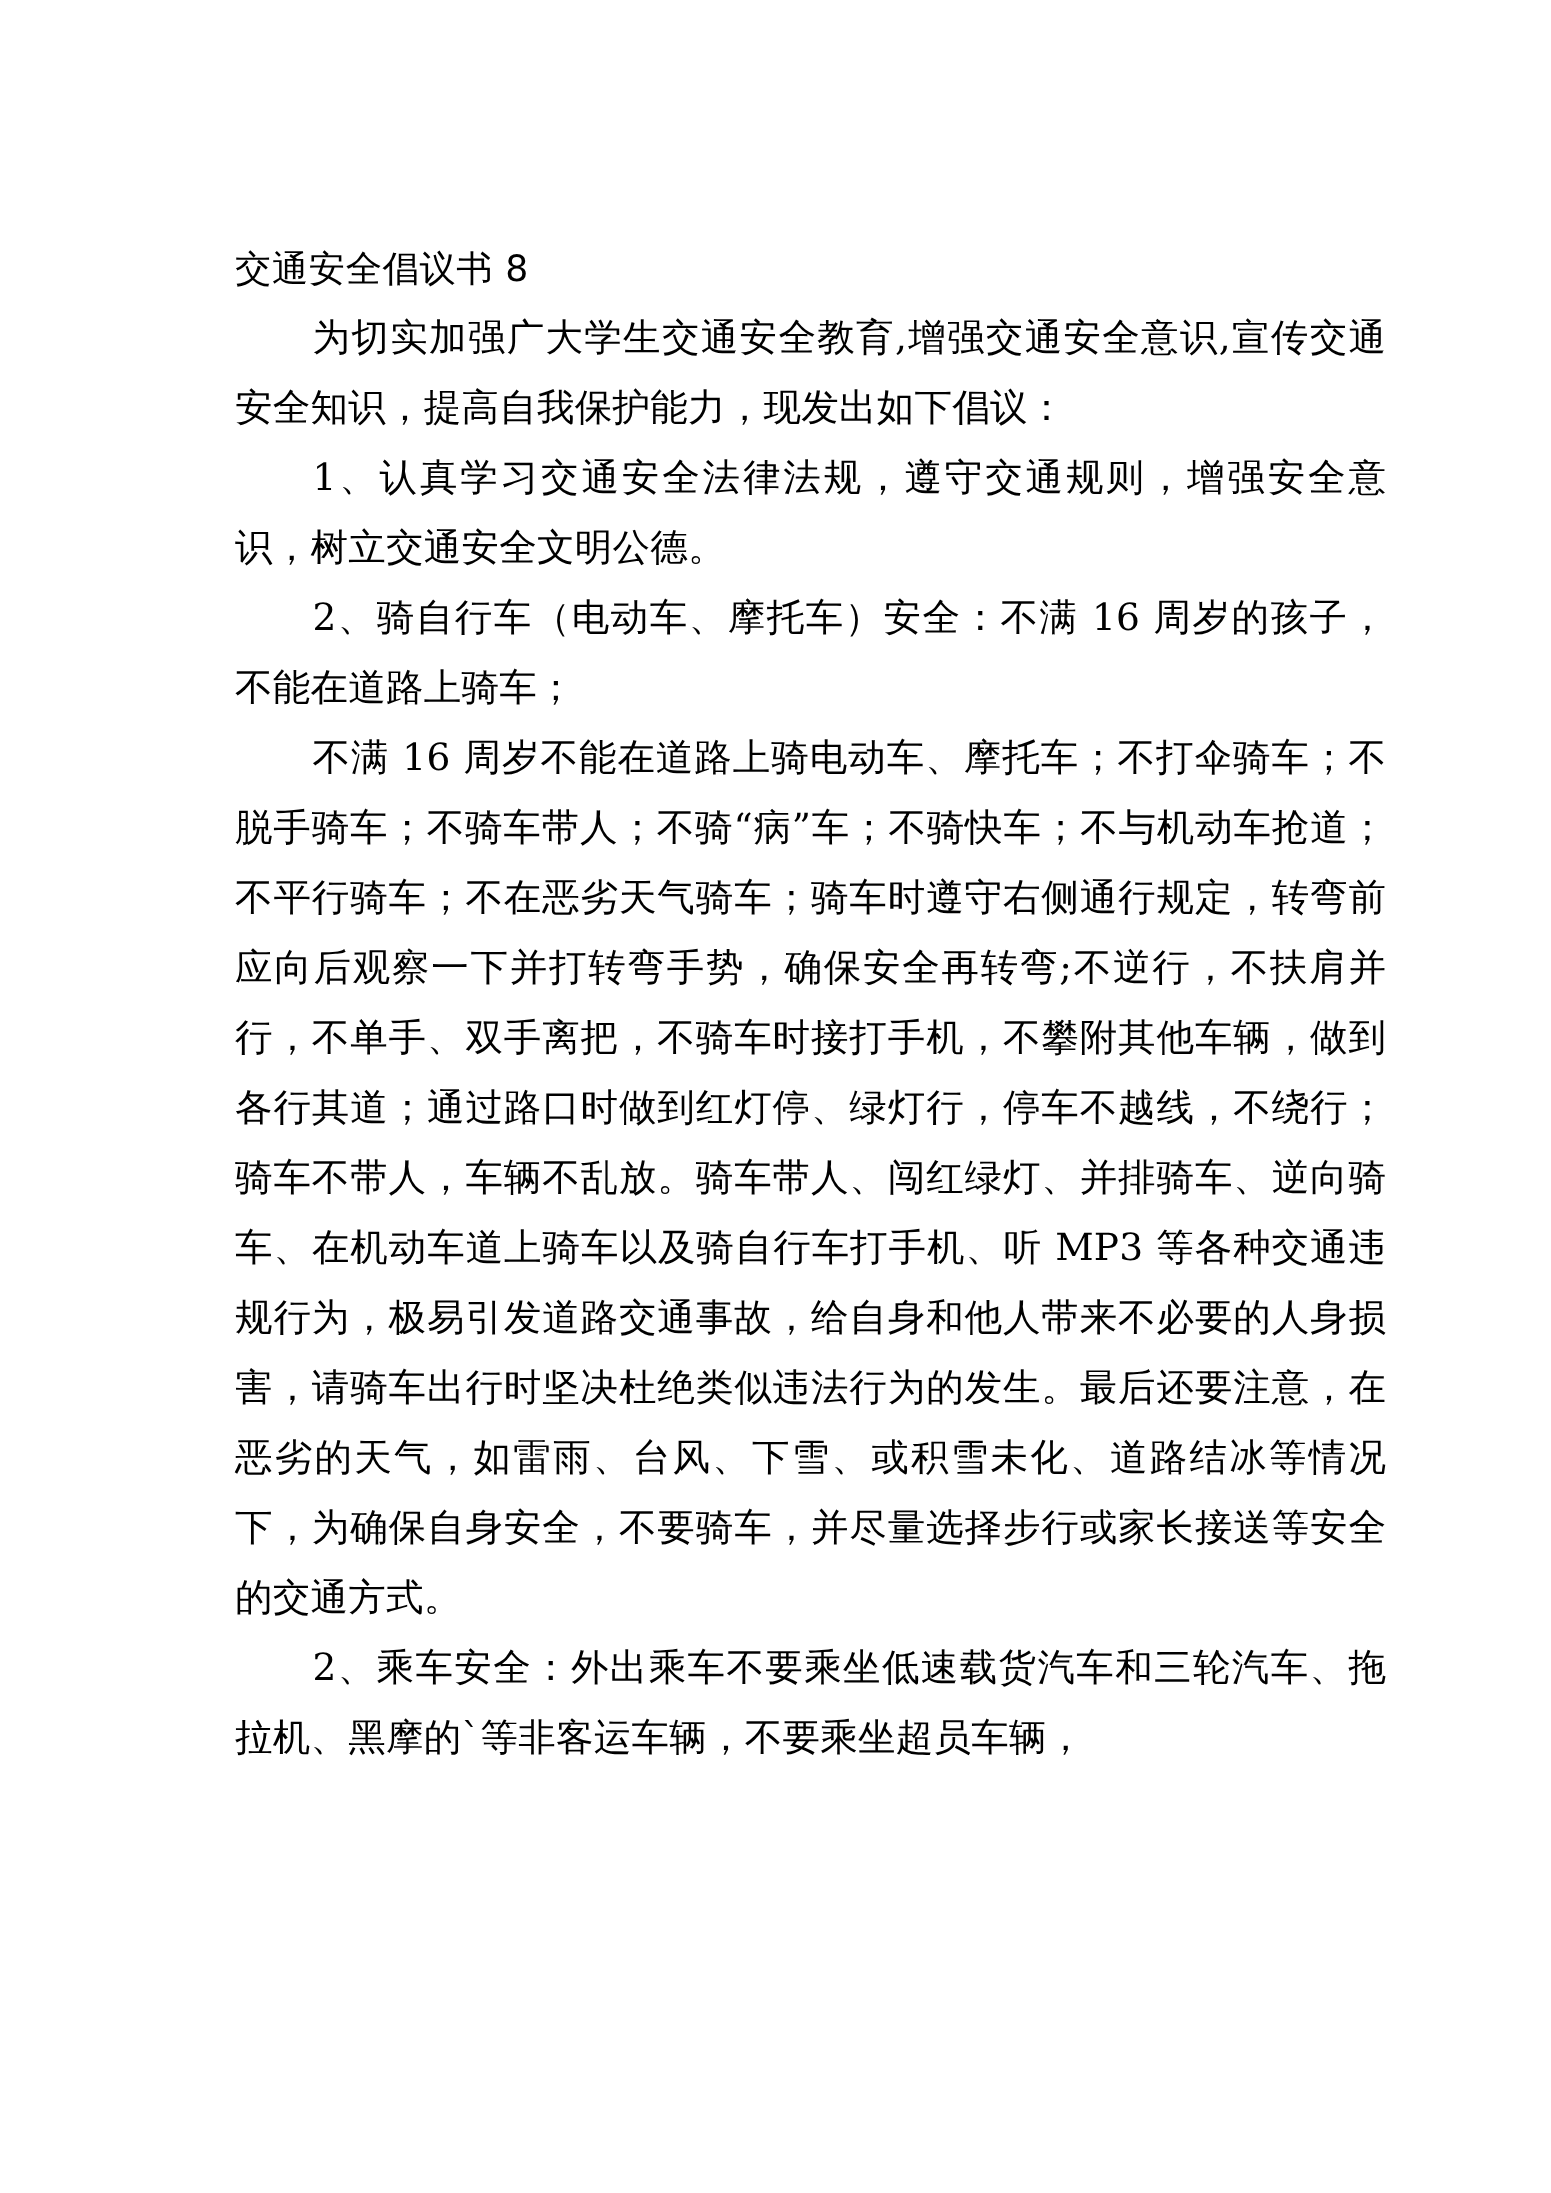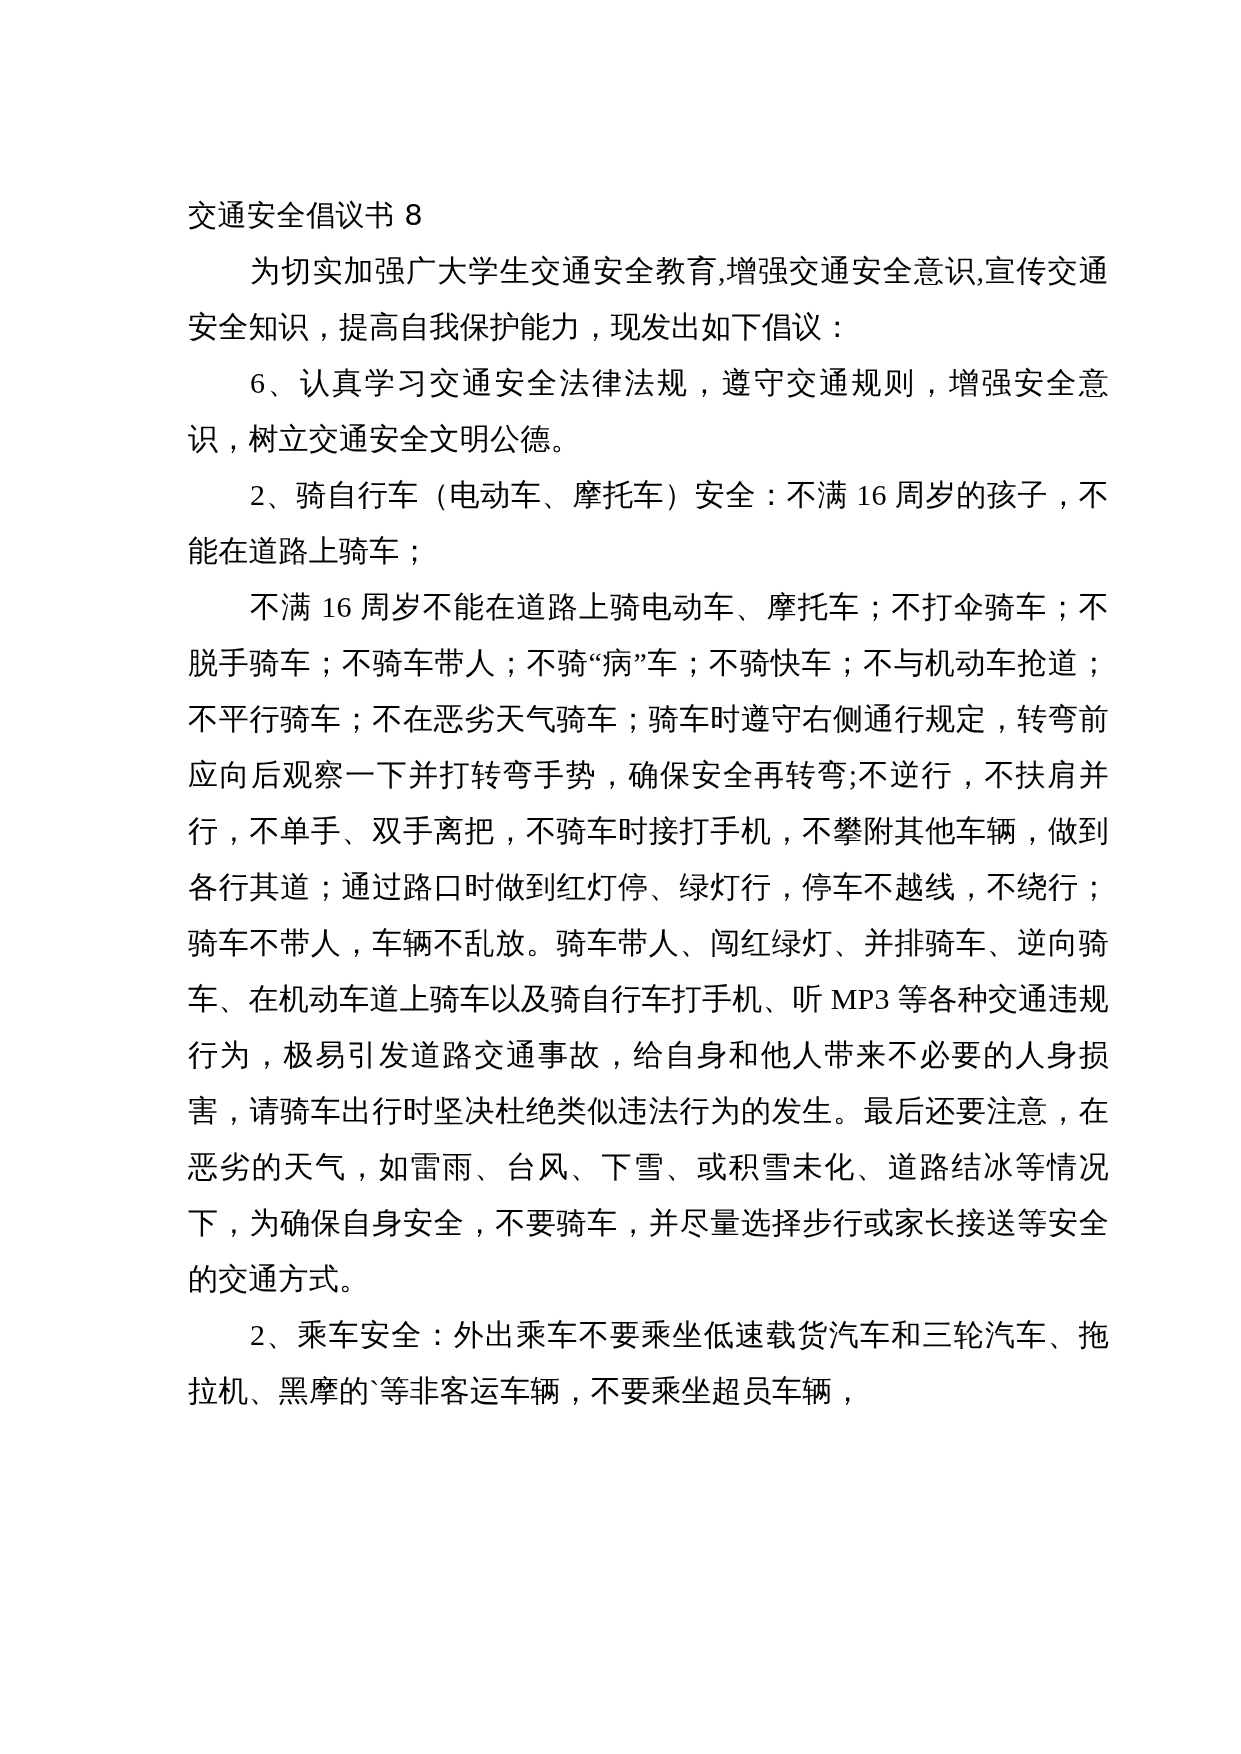--- a/index.html
+++ b/index.html
@@ -33,29 +33,28 @@
   .para {
     font-size: 30px;
     line-height: 56px;
     margin: 0;
     text-align: justify;
     text-justify: inter-ideograph;
     letter-spacing: 0.2px;
   }
   .para.indent {
     text-indent: 62px;
-    font-family: Liberation Serif, serif;
   }
   .para + .para {
     margin-top: 0;
   }
 </style>
 </head>
 <body>
 
 <div class="page">
   <h1 class="doc-title">交通安全倡议书 8</h1>
   <p class="para indent">为切实加强广大学生交通安全教育,增强交通安全意识,宣传交通安全知识，提高自我保护能力，现发出如下倡议：</p>
-  <p class="para indent">6、认真学习交通安全法律法规，遵守交通规则，增强安全意识，树立交通安全文明公德。</p>
+  <p class="para indent">1、认真学习交通安全法律法规，遵守交通规则，增强安全意识，树立交通安全文明公德。</p>
   <p class="para indent">2、骑自行车（电动车、摩托车）安全：不满 16 周岁的孩子，不能在道路上骑车；</p>
   <p class="para indent">不满 16 周岁不能在道路上骑电动车、摩托车；不打伞骑车；不脱手骑车；不骑车带人；不骑“病”车；不骑快车；不与机动车抢道；不平行骑车；不在恶劣天气骑车；骑车时遵守右侧通行规定，转弯前应向后观察一下并打转弯手势，确保安全再转弯;不逆行，不扶肩并行，不单手、双手离把，不骑车时接打手机，不攀附其他车辆，做到各行其道；通过路口时做到红灯停、绿灯行，停车不越线，不绕行；骑车不带人，车辆不乱放。骑车带人、闯红绿灯、并排骑车、逆向骑车、在机动车道上骑车以及骑自行车打手机、听 MP3 等各种交通违规行为，极易引发道路交通事故，给自身和他人带来不必要的人身损害，请骑车出行时坚决杜绝类似违法行为的发生。最后还要注意，在恶劣的天气，如雷雨、台风、下雪、或积雪未化、道路结冰等情况下，为确保自身安全，不要骑车，并尽量选择步行或家长接送等安全的交通方式。</p>
   <p class="para indent">2、乘车安全：外出乘车不要乘坐低速载货汽车和三轮汽车、拖拉机、黑摩的`等非客运车辆，不要乘坐超员车辆，</p>
 </div>
 
 </body></html>

